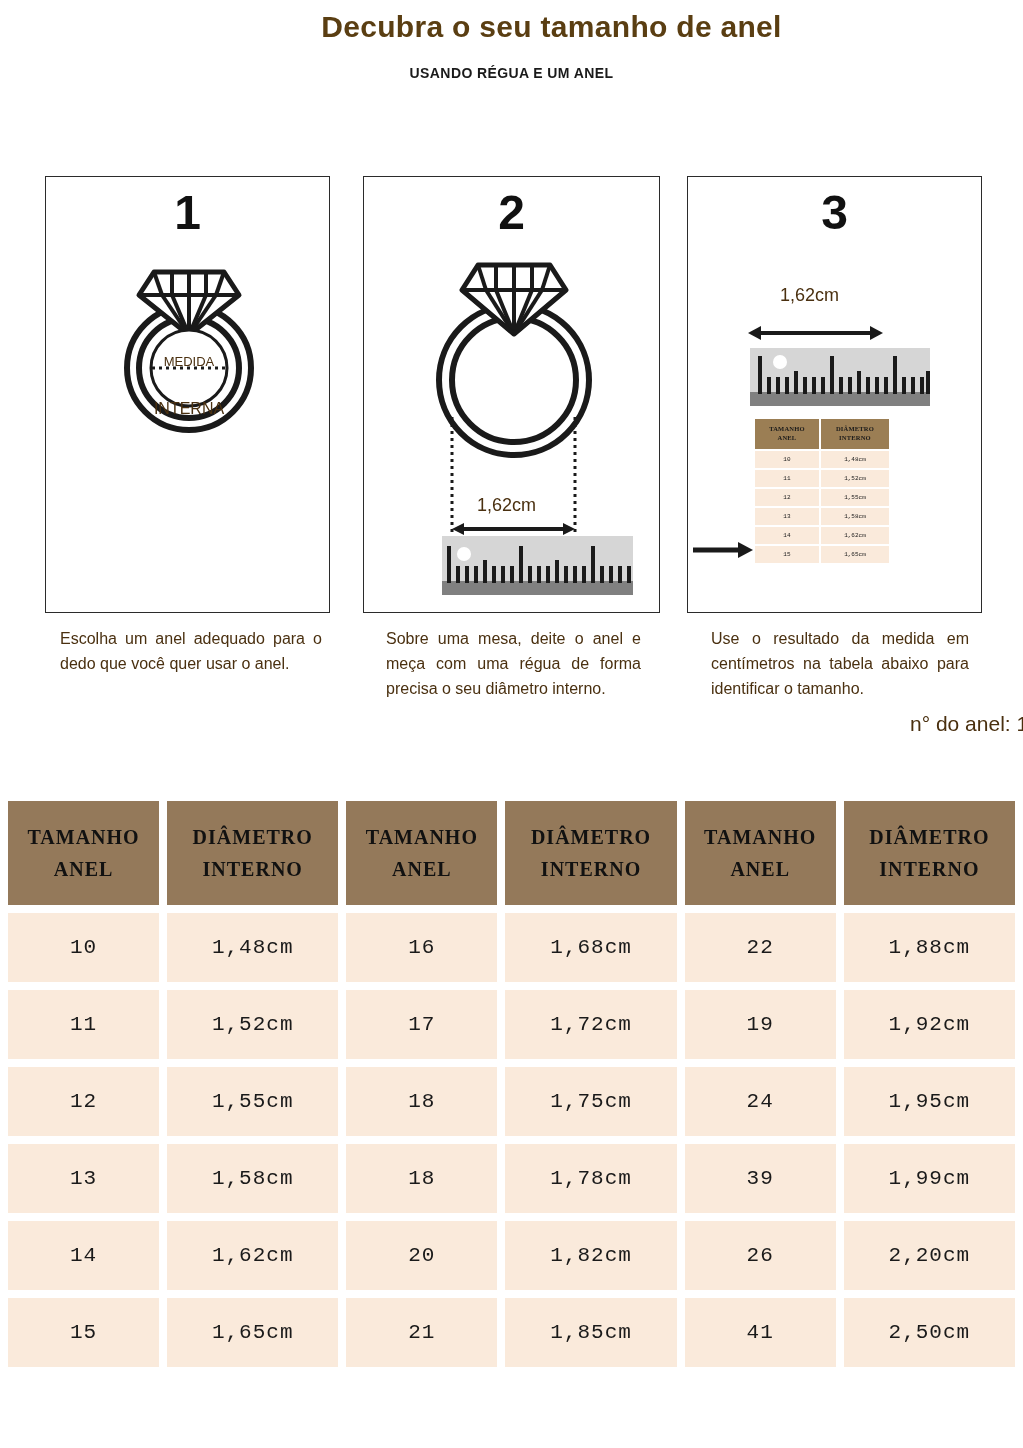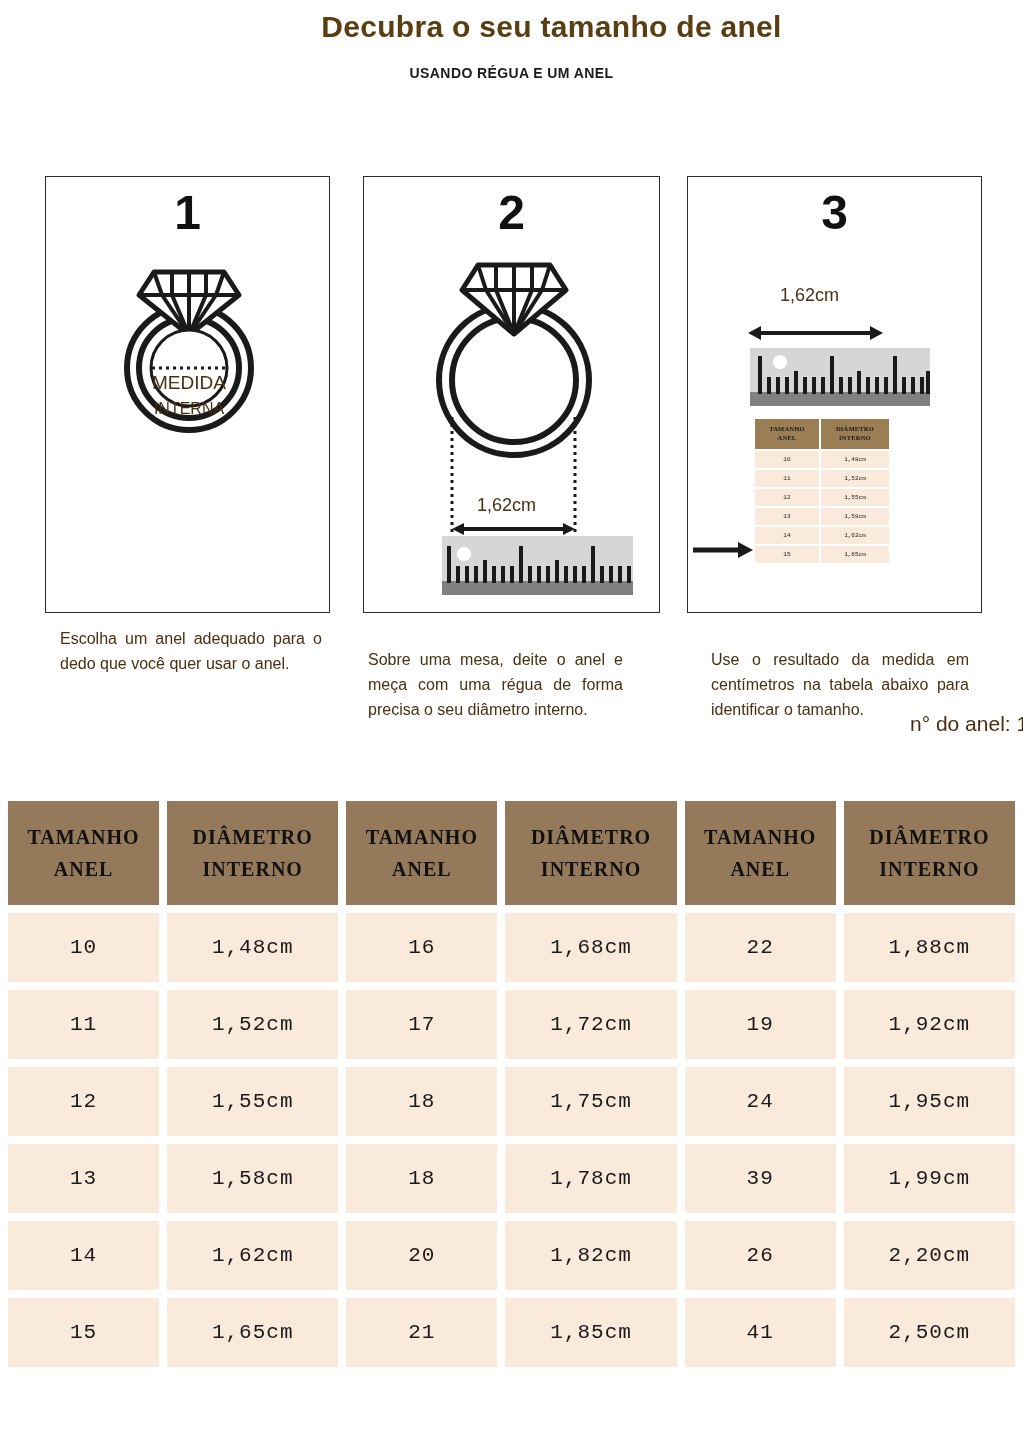--- a/index.html
+++ b/index.html
@@ -74,22 +74,22 @@
   
   .caption {
     position: absolute;
     font-size: 16px;
     line-height: 1.55;
     color: #4a3010;
     text-align: justify;
     text-justify: inter-word;
   }
   #caption-1 { top: 627px; left: 60px;  width: 262px; }
-  #caption-2 { top: 627px; left: 368px; width: 255px; margin-top: 21px; }
-  #caption-3 { top: 648px; left: 711px; width: 258px; }
+  #caption-2 { top: 627px; left: 386px; width: 255px; }
+  #caption-3 { top: 627px; left: 711px; width: 258px; }
 
   
   .ring-holder { position: absolute; }
 
   
   .dim-label {
     position: absolute;
     font-size: 18px;
     color: #4a3010;
     white-space: nowrap;
@@ -201,22 +201,22 @@
           <line x1="45" y1="60" x2="95" y2="100"></line>
           <line x1="145" y1="60" x2="95" y2="100"></line>
         </g>
 
         <circle cx="95" cy="133" r="38" fill="#ffffff" stroke="#1a1a1a" stroke-width="3"></circle>
 
         <line x1="58" y1="133" x2="132" y2="133" stroke="#1a1a1a" stroke-width="3" stroke-dasharray="3,4" stroke-linecap="butt"></line>
       </svg>
     </div>
 
-    <div style="position:absolute; left:81px; top:196px; width:124px; text-align:center;
-                font-size:19px; color:#4a3010; line-height:1.0;">
+    <div style="position:absolute; left:81px; top:178px; width:124px; text-align:center;
+                font-size:13px; color:#4a3010; line-height:1.0;">
       <span>MEDIDA</span>
     </div>
     <div style="position:absolute; left:81px; top:209px; width:124px; text-align:center;
                 font-size:16px; color:#4a3010; line-height:1.0;margin-top:15px;">
       <span>INTERNA</span>
     </div>
   </div>
 
   <div class="step-panel" id="panel-2">
     <div class="step-number">2</div>

